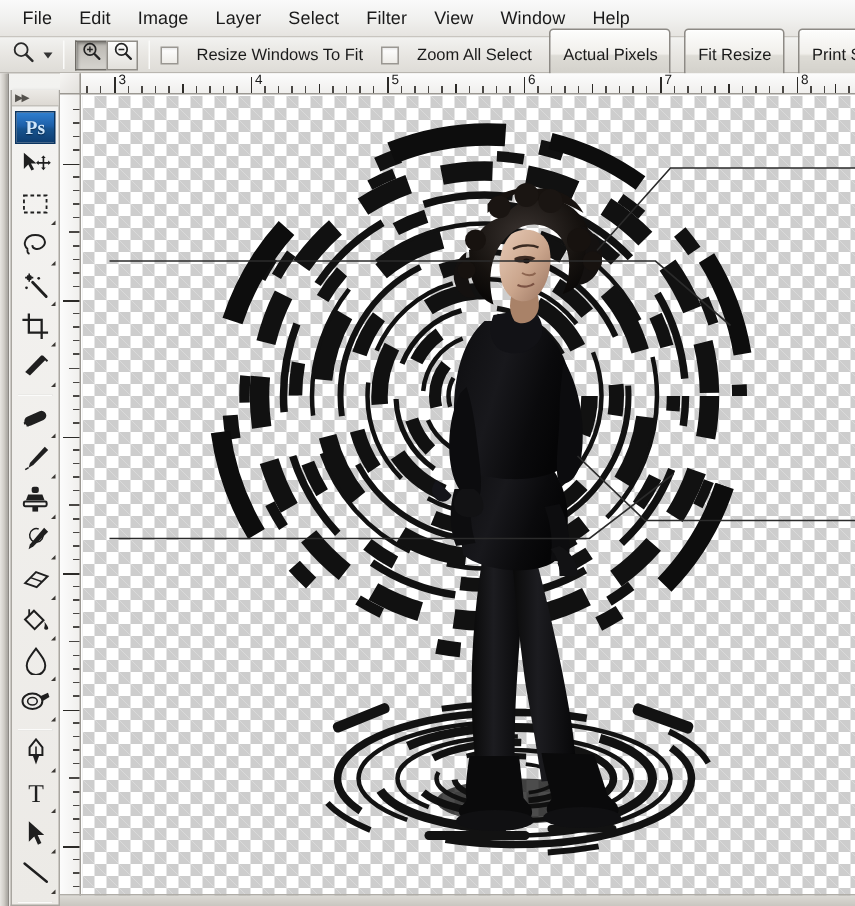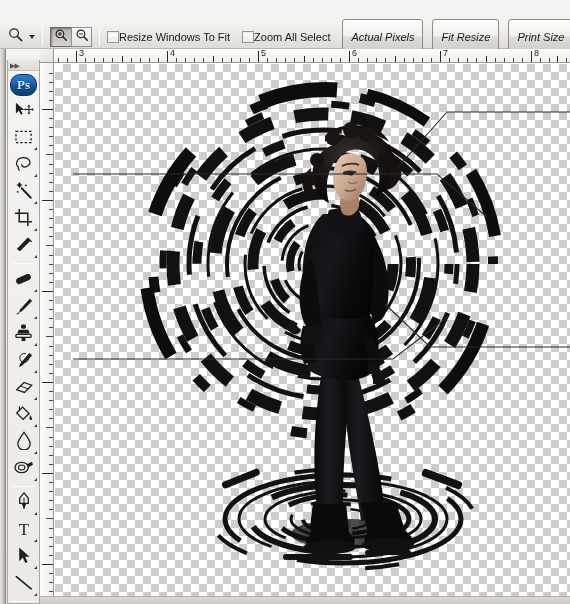--- a/index.html
+++ b/index.html
@@ -62,37 +62,36 @@
     display:flex;align-items:center;justify-content:center;
     cursor:pointer;
   }
   .seg-btn.active {
     background: linear-gradient(180deg,#b9b6b0,#d6d4cf);
     border-color:#6f6c67;
     box-shadow: inset 1px 1px 2px rgba(0,0,0,.35);
   }
   .seg-btn:first-child { border-right:none; }
   .chk-wrap {
-    display:flex;align-items:center;gap:0;margin-right:12px;cursor:pointer;
+    display:flex;align-items:center;gap:12px;margin-right:12px;cursor:pointer;
   }
   .chk-box {
     width:12px;height:12px;border:1px solid #9a9792;
     background: linear-gradient(180deg,#ffffff,#eeecE8);
     box-shadow: inset 0 1px 1px rgba(0,0,0,.08);
   }
   .chk-label { font-size:11px; color:#1a1a1a; white-space:nowrap; }
   .push-btn {
     height:35px; padding:0 8px; margin-right:9px;
     border:1px solid #8d8a85; border-radius:3px;
     background: linear-gradient(180deg,#fdfdfc 0%,#f1efeb 48%,#dedcd6 52%,#cfcdc7 100%);
     font-size:11px; color:#1a1a1a; white-space:nowrap;
     display:flex;align-items:center;justify-content:center;
     cursor:pointer;
     box-shadow: 0 1px 0 rgba(255,255,255,.7) inset;
-    font-style: italic;
   }
 
   
   #dockstrip {
     position:absolute; left:0; top:49px; width:6px; height:555px;
     background: linear-gradient(90deg,#e8e6e2 0%,#cfccc6 55%,#a9a6a0 100%);
     border-right:1px solid #8d8a85;
   }
 
   
@@ -105,21 +104,21 @@
   #tb-grip {
     height:11px;
     background: linear-gradient(180deg,#eceae6,#ddd9d3);
     border-bottom:1px solid #c4c1bb;
     display:flex;align-items:center;padding-left:2px;gap:2px;
   }
   .grip-arrow { font-size:7px;color:#55524d;line-height:1;letter-spacing:-1px;}
   #ps-logo {
     margin:3px auto 2px auto; width:27px;height:22px;
     background: linear-gradient(180deg,#2f7fd0 0%,#1d5fa8 45%,#17538f 55%,#0e3d70 100%);
-    border:1px solid #0c3560; border-radius:10px;
+    border:1px solid #0c3560; border-radius:0;
     color:#cfe6fb; font-size:13px; font-weight:bold;
     display:flex;align-items:center;justify-content:center;
     font-family:"Liberation Serif", serif;
     text-shadow:0 1px 1px rgba(0,0,0,.5);
   }
   .tool-btn {
     position:relative; width:31px; height:27px;
     display:flex; align-items:center; justify-content:center;
     cursor:pointer;
   }
@@ -179,20 +178,31 @@
     position:absolute;left:40px;top:596px;width:530px;height:8px;
     background: linear-gradient(180deg,#dcdad5,#c9c6c0);
     border-top:1px solid #b0ada7;
   }
 </style>
 </head>
 <body>
 
 <div id="app">
 
+  <div id="menubar">
+    <div class="menu-item">File</div>
+    <div class="menu-item">Edit</div>
+    <div class="menu-item">Image</div>
+    <div class="menu-item">Layer</div>
+    <div class="menu-item">Select</div>
+    <div class="menu-item">Filter</div>
+    <div class="menu-item">View</div>
+    <div class="menu-item">Window</div>
+    <div class="menu-item">Help</div>
+  </div>
 
   <div id="optionsbar">
 
     <div class="tool-preview">
       <span>
         <svg width="15" height="15" viewBox="0 0 16 16">
           <circle cx="6.5" cy="6.5" r="4.6" fill="none" stroke="#2a2a2a" stroke-width="1.3"></circle>
           <line x1="10" y1="10" x2="14.5" y2="14.5" stroke="#2a2a2a" stroke-width="1.8" stroke-linecap="round"></line>
         </svg>
       </span>

